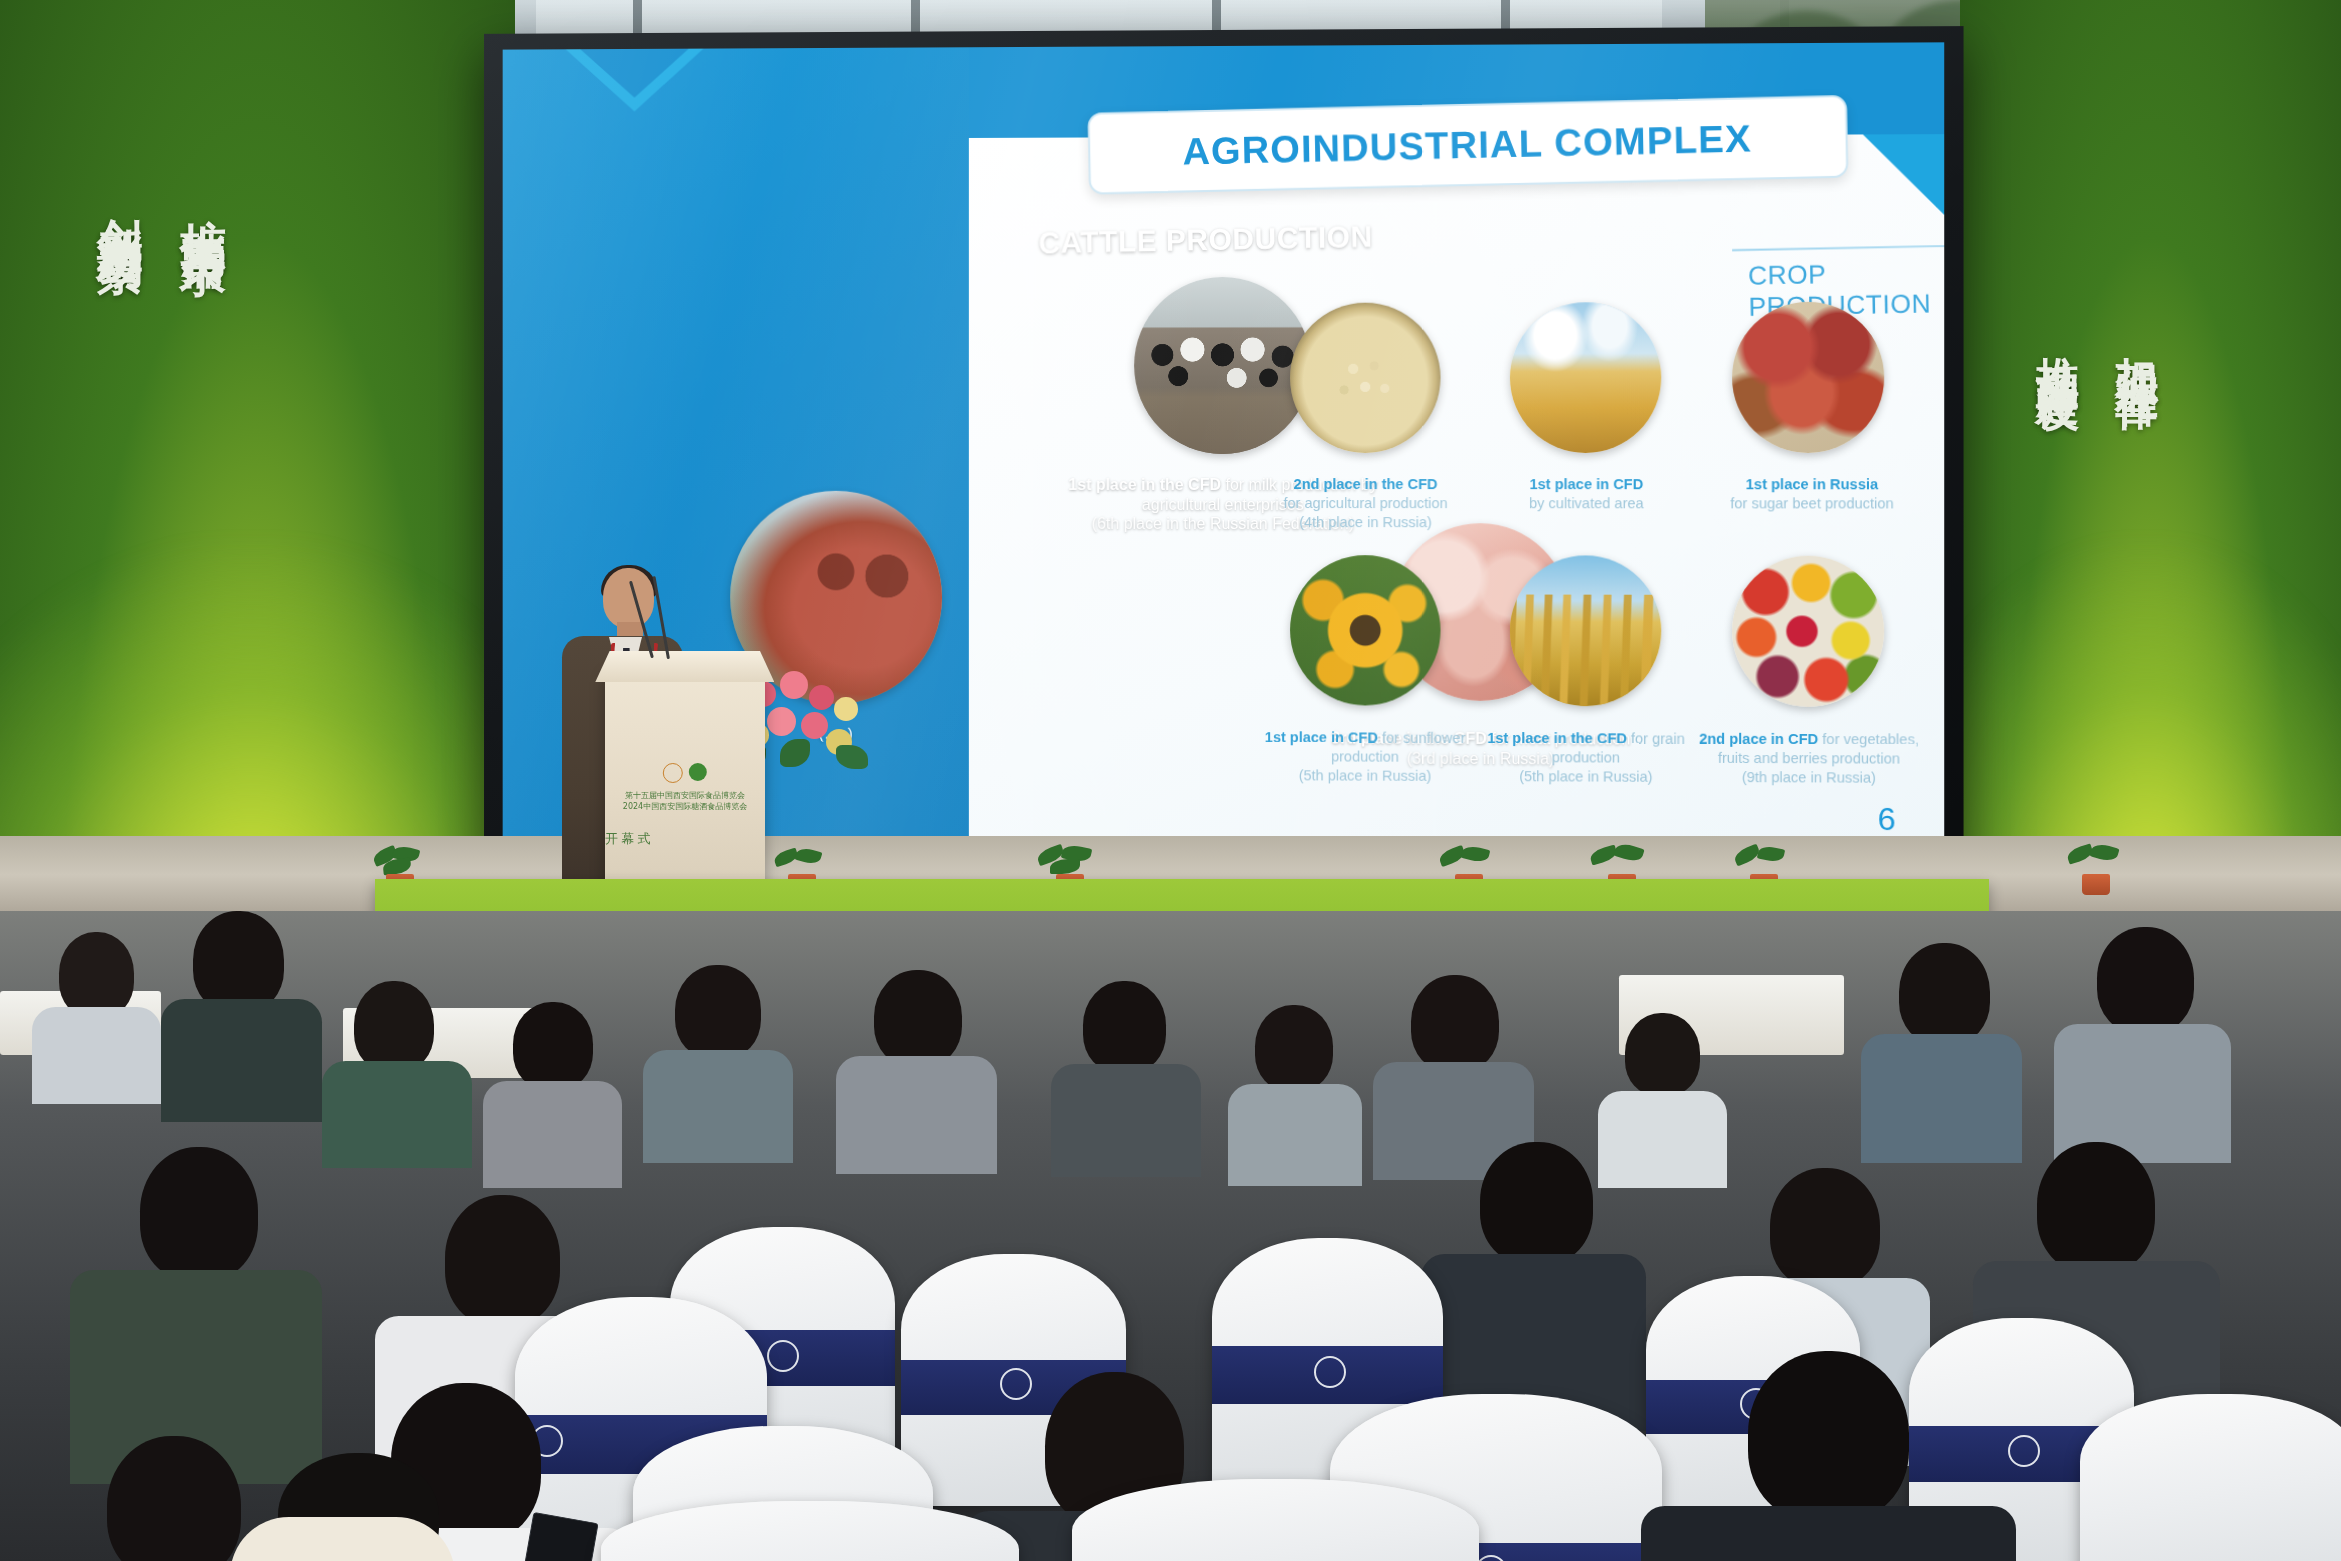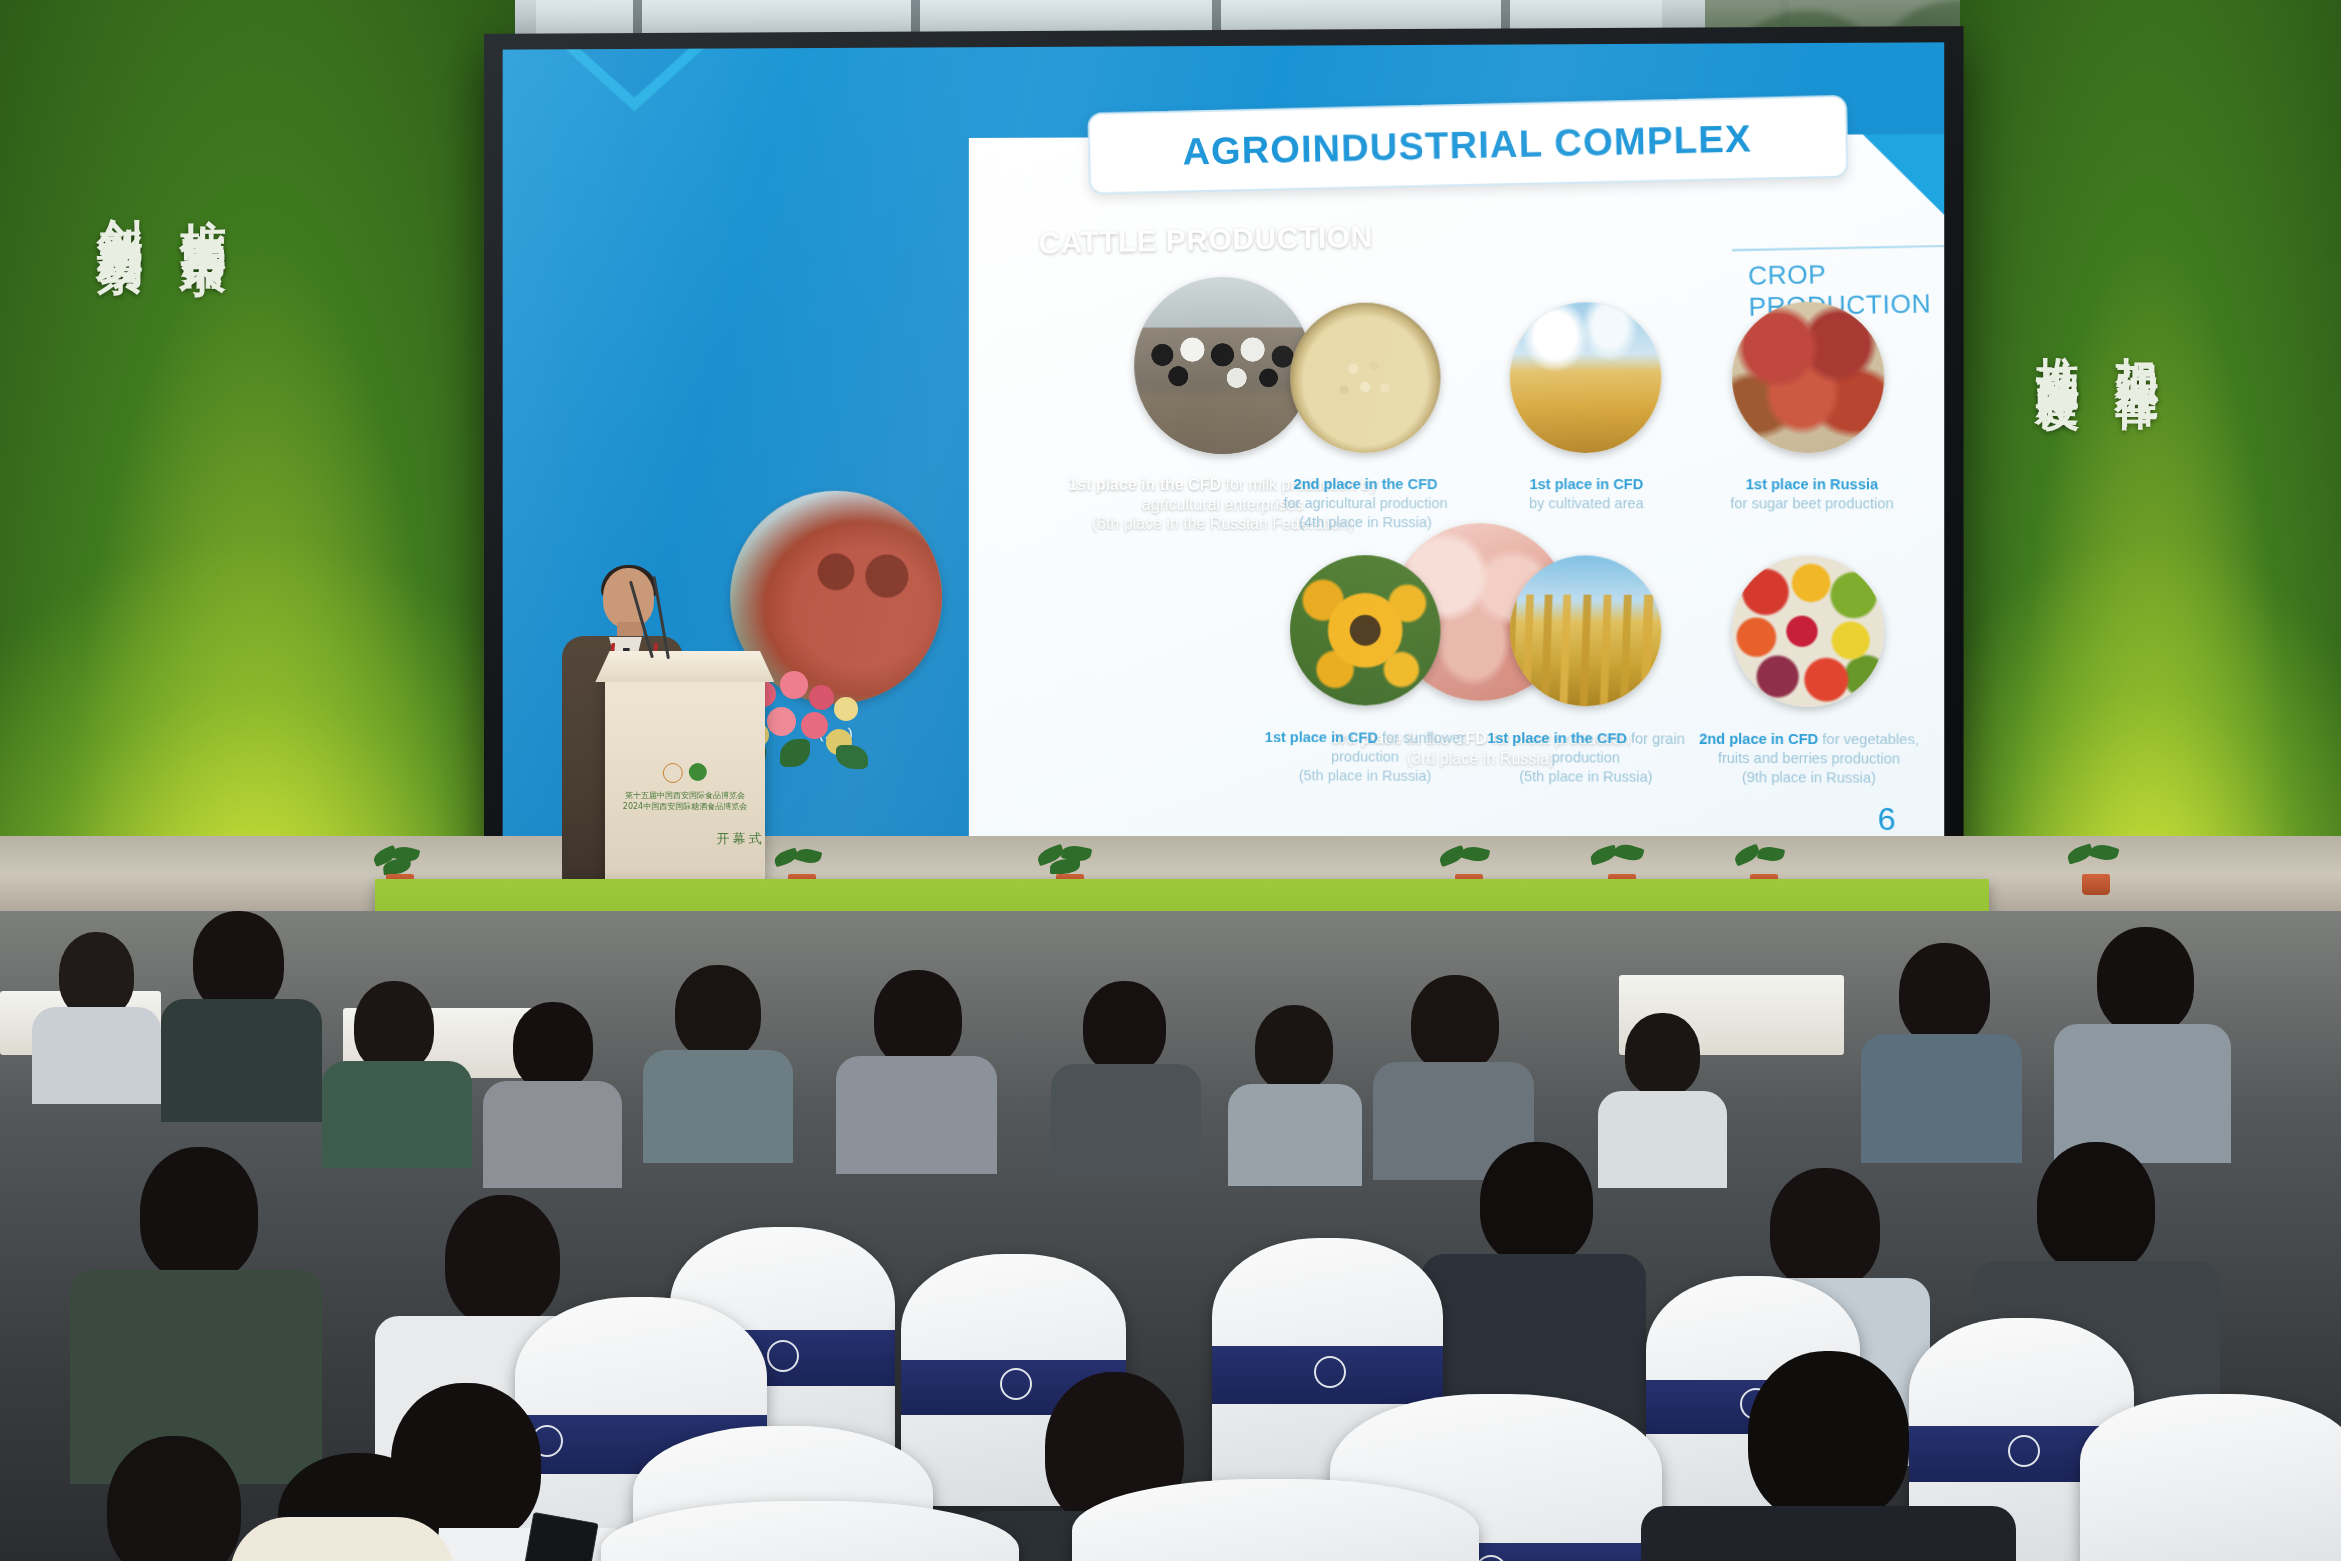--- a/index.html
+++ b/index.html
@@ -164,21 +164,21 @@
     clip-path:polygon(8% 0,92% 0,100% 100%,0 100%);
   }
   .podium-logos{position:absolute;left:50%;top:94px;transform:translateX(-50%);display:flex;gap:6.4px;}
   .logo-o{width:18px;height:18px;border-radius:50%;border:1.6px solid #c8822e;}
   .logo-g{width:18px;height:18px;border-radius:50%;background:#3f8a34;}
   .podium-txt{
     position:absolute;left:0;right:0;top:121px;text-align:center;
     color:#4a7a3c;font-size:8px;line-height:1.4;font-family:"DejaVu Sans","Liberation Sans",sans-serif;
   }
   .podium-txt2{
-    position:absolute;left:0;right:0;top:161px;text-align:right;
+    position:absolute;left:0;right:0;top:161px;text-align:left;
     color:#4a7a3c;font-size:13px;letter-spacing:3.2px;font-family:"DejaVu Sans","Liberation Sans",sans-serif;
   }
   .mic{position:absolute;width:2.7px;background:#3b3b3b;transform-origin:bottom center;border-radius:1.6px;}
 
   .speaker{position:absolute;left:558px;top:568px;width:129px;height:332px;}
   .sp-head{position:absolute;left:45px;top:0;width:51px;height:60px;border-radius:48% 48% 44% 44%;background:#c99978;}
   .sp-hair{position:absolute;left:43px;top:-3.2px;width:56px;height:33px;border-radius:28px 28px 7.5px 7.5px;background:#2b2320;}
   .sp-neck{position:absolute;left:59px;top:54px;width:26px;height:21.4px;background:#bb8a6b;}
   .sp-body{position:absolute;left:4.3px;top:68px;width:121px;height:268px;
       background:linear-gradient(180deg,#54473a 0%,#493d31 60%,#3b3129 100%);

